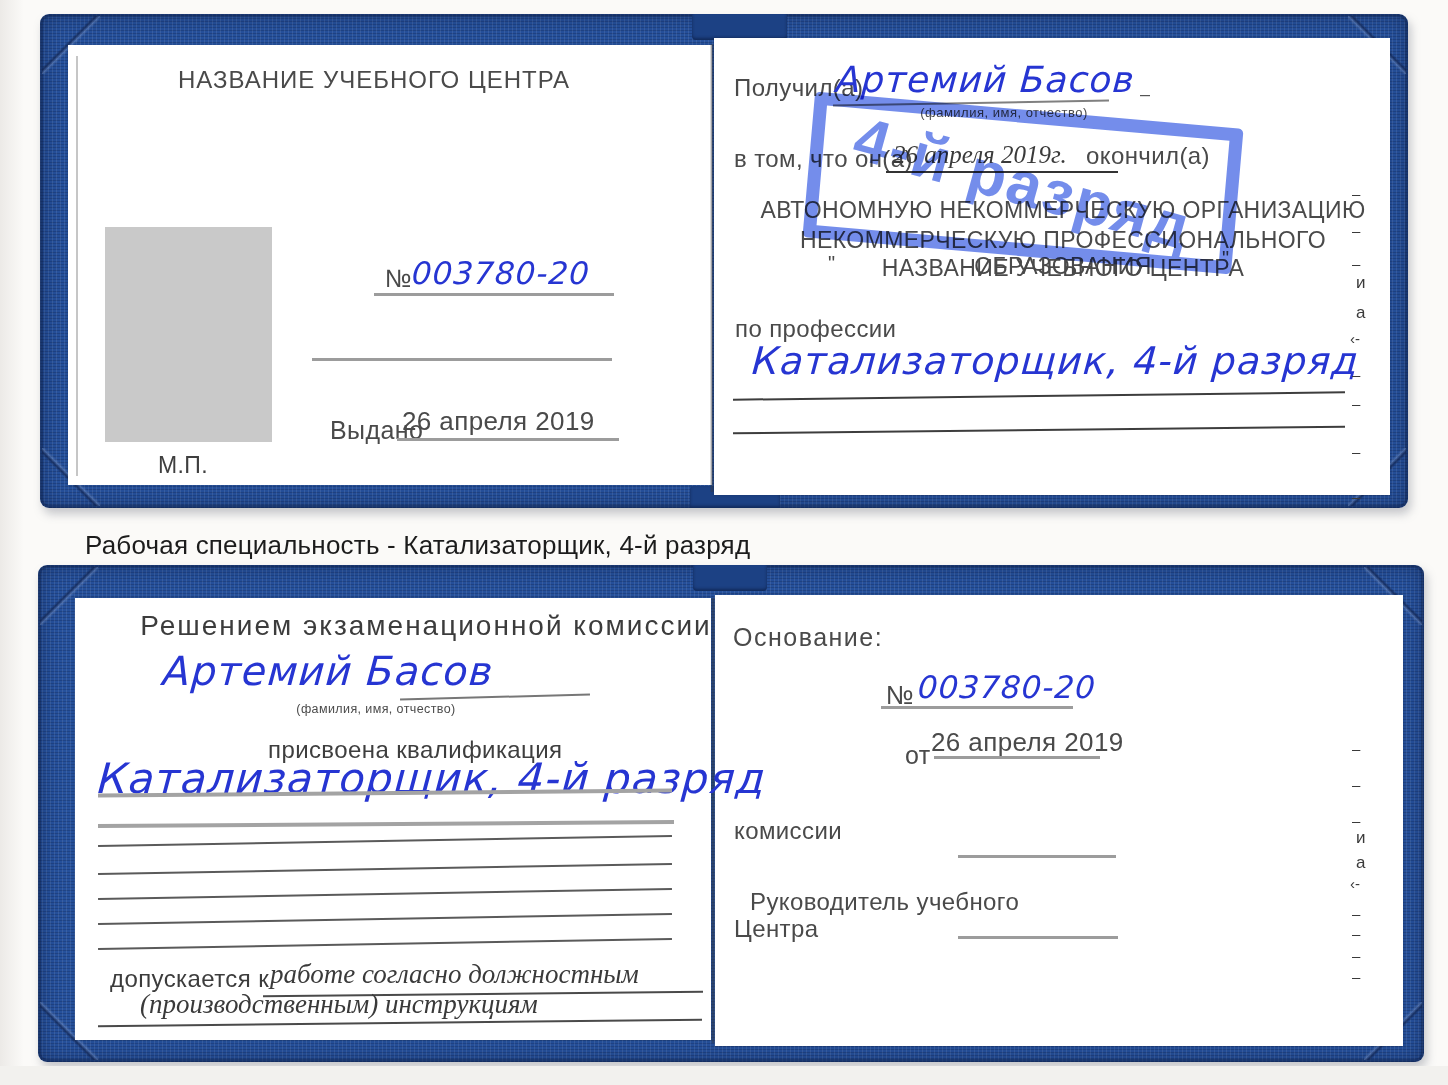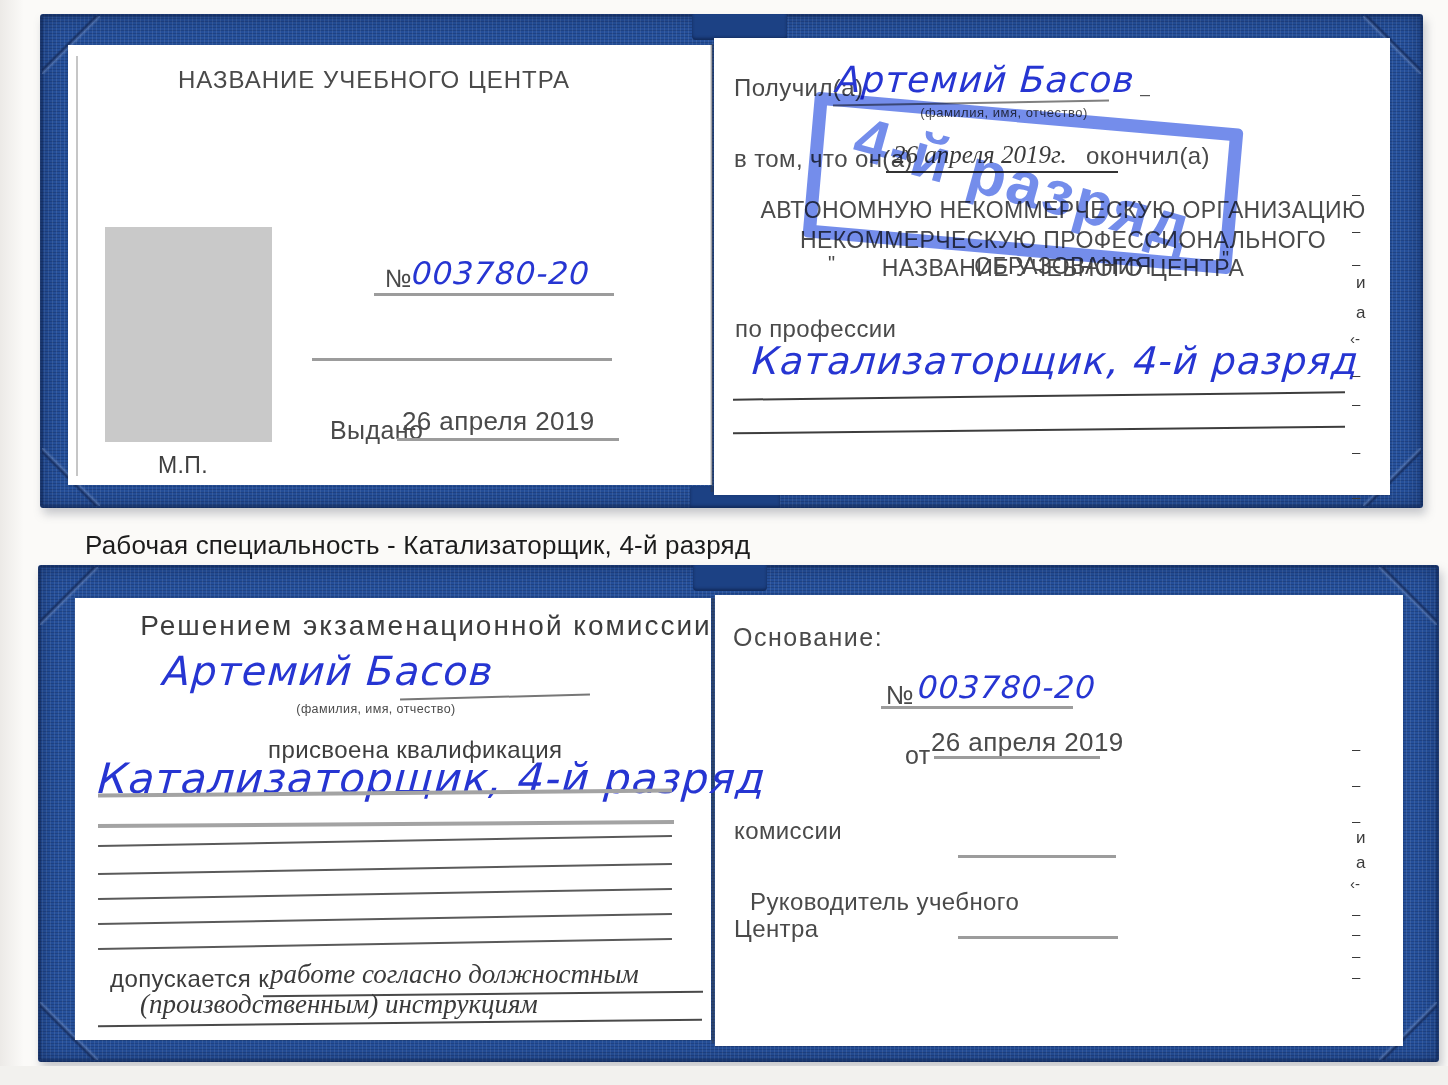--- a/index.html
+++ b/index.html
@@ -3,28 +3,27 @@
 <meta charset="utf-8">
 <style>
   html,body{margin:0;padding:0;}
   .canvas{
     position:relative;width:1448px;height:1085px;overflow:hidden;
     background:linear-gradient(90deg,#eceae7 0px,#fbfaf8 24px,#fbfaf8 100%);
     font-family:"Liberation Sans",sans-serif;
   }
   .abs{position:absolute;line-height:1.15;}
   .spread{
-    position:absolute;border-radius:3px;
+    position:absolute;border-radius:9px;
     background-color:#26519c;
     background-image:
       repeating-linear-gradient(90deg, rgba(255,255,255,.09) 0 1px, rgba(0,0,0,0) 1px 4px),
       repeating-linear-gradient(0deg, rgba(10,26,64,.25) 0 1px, rgba(0,0,0,0) 1px 3px);
     box-shadow: inset 0 0 0 3px rgba(12,30,70,.35), inset 0 0 22px rgba(10,22,54,.45),
                 3px 6px 10px rgba(110,115,130,.38);
-    padding-left: 15px;
   }
   .page{position:absolute;background:#ffffff;box-shadow:0 0 3px rgba(0,0,0,.18);}
   .crease{position:absolute;width:4px;
     background:linear-gradient(90deg,rgba(0,0,0,.04),rgba(55,58,66,.55) 45%,rgba(0,0,0,.10));}
   .tab{position:absolute;background:#1c4184;border-radius:0 0 4px 4px;
     box-shadow:inset 0 -2px 3px rgba(8,20,50,.5);}
   .seam{position:absolute;width:58px;height:58px;pointer-events:none;}
   .seam-tl{background:linear-gradient(135deg,transparent 44%,rgba(15,32,74,.65) 47%,rgba(150,175,220,.30) 50%,transparent 53%);}
   .seam-tr{background:linear-gradient(-135deg,transparent 44%,rgba(15,32,74,.65) 47%,rgba(150,175,220,.30) 50%,transparent 53%);}
   .seam-bl{background:linear-gradient(45deg,transparent 44%,rgba(15,32,74,.65) 47%,rgba(150,175,220,.30) 50%,transparent 53%);}

